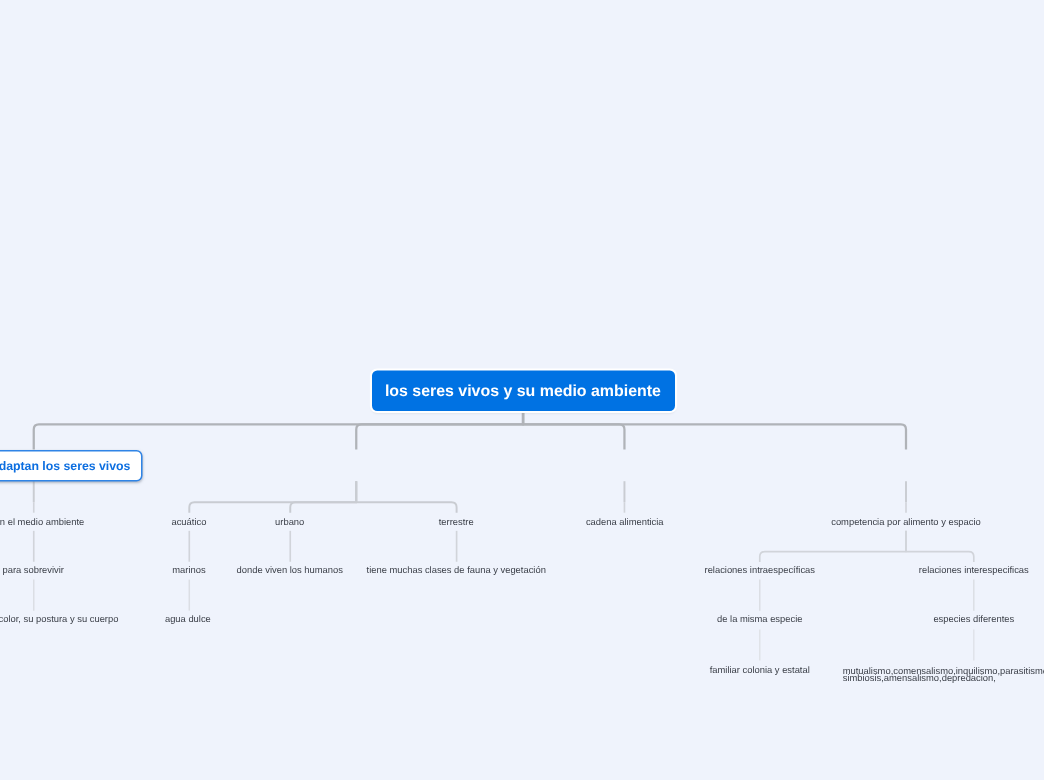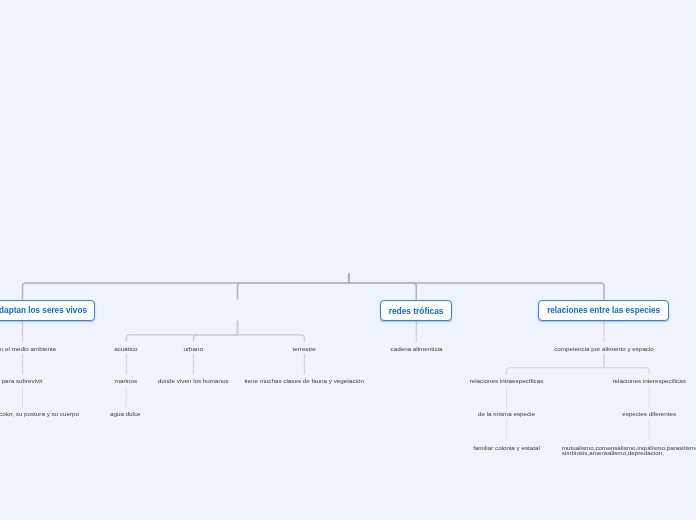--- a/index.html
+++ b/index.html
@@ -54,33 +54,30 @@
       <path d="M604 320.8 L604 334.8" stroke="#c9ccd2" stroke-width="1.3"></path>
       <path d="M604 334.8 L604 341.8" stroke="#d1d4da" stroke-width="1.1"></path>
       <path d="M604 353.9 L604 367.7 L509.9 367.7 Q506.5 367.7 506.5 371.09999999999997 L506.5 374.6" stroke="#d1d4da" stroke-width="1.1"></path>
       <path d="M604 353.9 L604 367.7 L645.8000000000001 367.7 Q649.2 367.7 649.2 371.09999999999997 L649.2 374.6" stroke="#d1d4da" stroke-width="1.1"></path>
       <path d="M506.5 386.4 L506.5 407.2" stroke="#dbdee4" stroke-width="1"></path>
       <path d="M649.2 386.4 L649.2 407.2" stroke="#dbdee4" stroke-width="1"></path>
       <path d="M506.5 419.6 L506.5 440.4" stroke="#dfe2e8" stroke-width="0.95"></path>
       <path d="M649.2 419.6 L649.2 440.4" stroke="#dfe2e8" stroke-width="0.95"></path>
     </svg>
 
+  <div class="node node-root" style="left:247.6px;top:247.4px;width:202.4px;height:26.2px;font-size:10.62px;">
+    <span>los seres vivos y su medio ambiente</span>
+  </div>
 
   <div class="node node-branch" style="left:-48.8px;top:299.65px;width:143.6px;height:21.1px;font-size:8.2px;">
     <span>como se adaptan los seres vivos</span>
   </div>
 
 
-  <div class="node node-branch" style="left:379.8px;top:299.75px;width:72.5px;height:21.05px;font-size:8.37px;">
-    <span>redes tróficas</span>
-  </div>
 
-  <div class="node node-branch" style="left:538px;top:299.7px;width:131.2px;height:21px;font-size:8.16px;">
-    <span>relaciones entre las especies</span>
-  </div>
 
   <div class="leaf" style="left:22.15px;top:348.90px;">estan el medio ambiente</div>
   <div class="leaf" style="left:22.15px;top:381.30px;">para sobrevivir</div>
   <div class="leaf" style="left:22.15px;top:413.80px;">cambian su color, su postura y su cuerpo</div>
 
   <div class="leaf" style="left:125.95px;top:348.70px;">acuático</div>
   <div class="leaf" style="left:125.95px;top:381.30px;">marinos</div>
   <div class="leaf" style="left:125.25px;top:414.00px;">agua dulce</div>
   <div class="leaf" style="left:193.15px;top:348.70px;">urbano</div>
   <div class="leaf" style="left:193.15px;top:381.30px;">donde viven los humanos</div>

